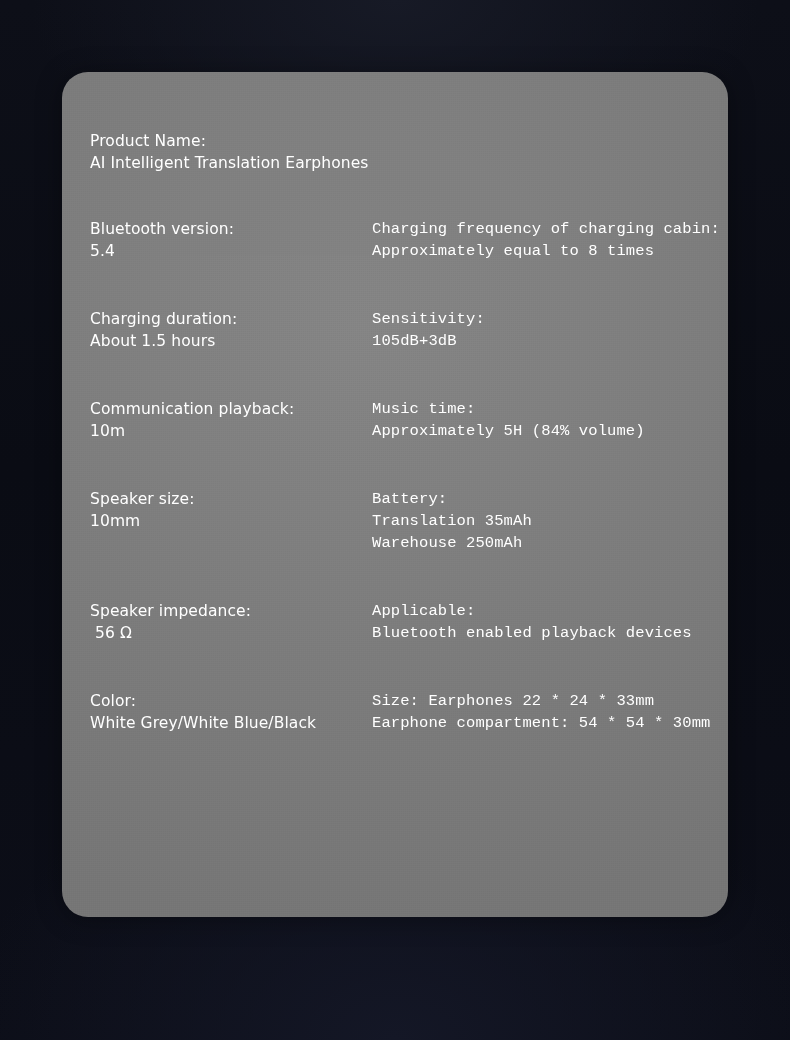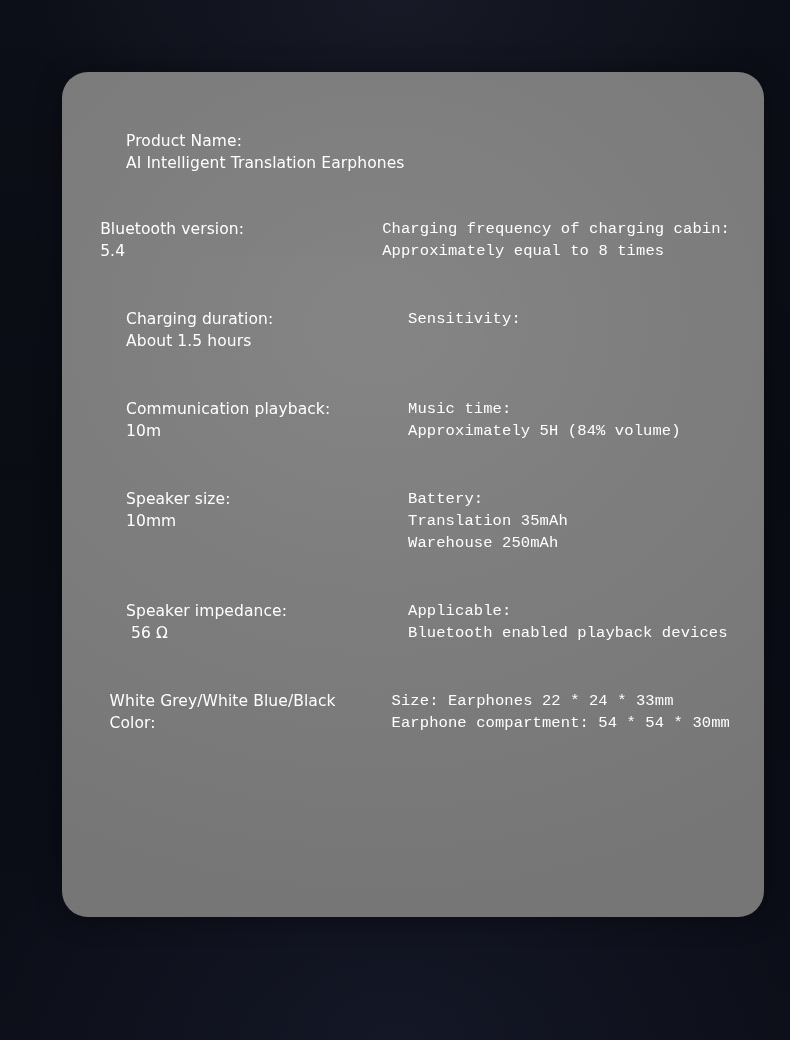--- a/index.html
+++ b/index.html
@@ -26,21 +26,20 @@
     position: absolute;
     left: 62px;
     top: 72px;
     width: 666px;
     height: 845px;
     border-radius: 26px;
     background:
       radial-gradient(ellipse 700px 600px at 45% 30%, #858585 0%, #7c7c7c 55%, #767676 100%);
     box-shadow: 0 2px 26px rgba(0,0,0,0.35);
     overflow: hidden;
-    padding-left: 36px;
   }
   
   .spec-card::after {
     content: "";
     position: absolute;
     inset: 0;
     pointer-events: none;
     opacity: 0.28;
     background-image:
       repeating-linear-gradient(0deg, rgba(255,255,255,0.035) 0px, rgba(255,255,255,0.035) 1px, rgba(0,0,0,0.035) 1px, rgba(0,0,0,0.035) 2px),
@@ -57,21 +56,20 @@
   .line {
     color: #ffffff;
     font-size: 15.5px;
     line-height: 22px;
     letter-spacing: 0.1px;
     white-space: pre;
   }
   .spec-row {
     display: flex;
     margin-bottom: 46px;
-    justify-content: flex-end;
   }
   .col-left {
     width: 282px;
     flex: 0 0 282px;
   }
   .col-right {
     flex: 1 1 auto;
     font-family: Liberation Mono, monospace;
   }
 </style>
@@ -99,20 +97,21 @@
       </div>
     </div>
 
     <div class="spec-row">
       <div class="col-left">
         <div class="line">Charging duration:</div>
         <div class="line">About 1.5 hours</div>
       </div>
       <div class="col-right">
         <div class="line">Sensitivity:</div>
+        <div class="line">105dB+3dB</div>
       </div>
     </div>
 
     <div class="spec-row">
       <div class="col-left">
         <div class="line">Communication playback:</div>
         <div class="line">10m</div>
       </div>
       <div class="col-right">
         <div class="line">Music time:</div>
@@ -138,22 +137,22 @@
         <div class="line"> 56 Ω</div>
       </div>
       <div class="col-right">
         <div class="line">Applicable:</div>
         <div class="line">Bluetooth enabled playback devices</div>
       </div>
     </div>
 
     <div class="spec-row">
       <div class="col-left">
+        <div class="line">Color:</div>
         <div class="line">White Grey/White Blue/Black</div>
-        <div class="line">Color:</div>
       </div>
       <div class="col-right">
         <div class="line">Size: Earphones 22 * 24 * 33mm</div>
         <div class="line">Earphone compartment: 54 * 54 * 30mm</div>
       </div>
     </div>
 
   </div>
 </div>
 

